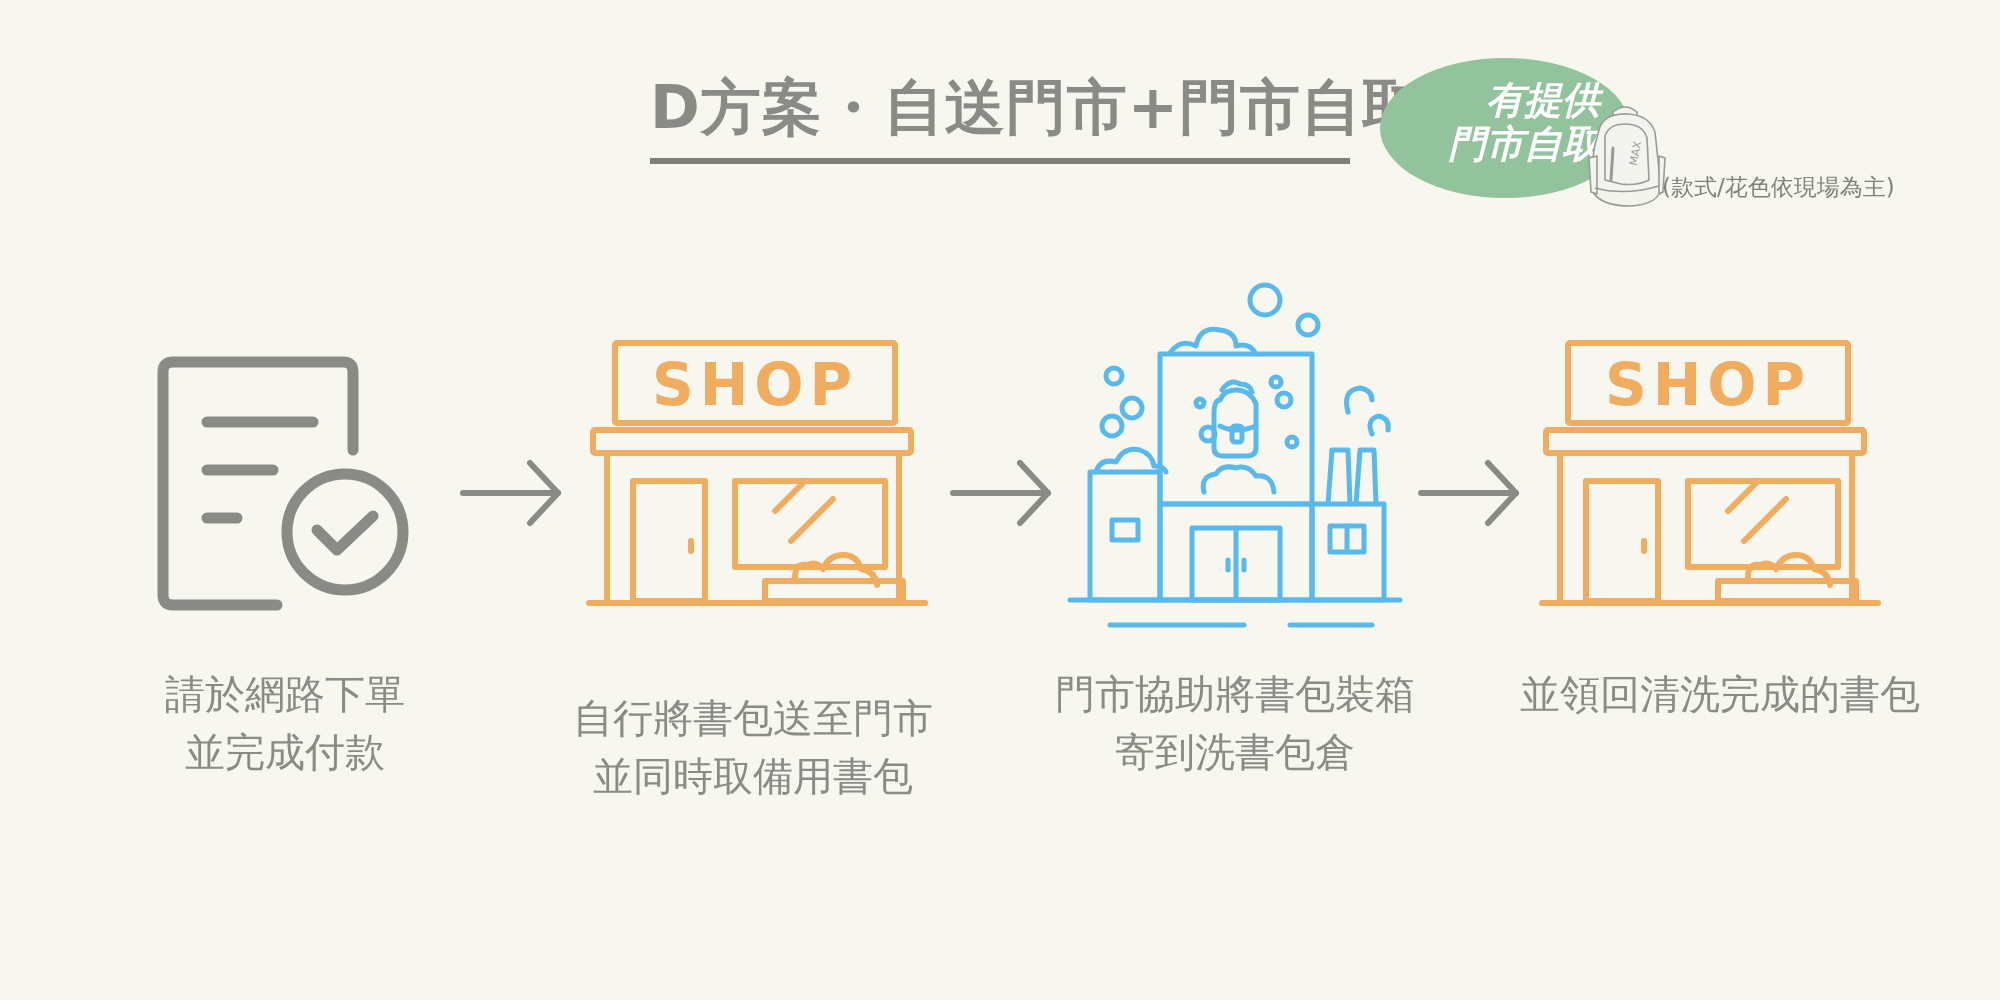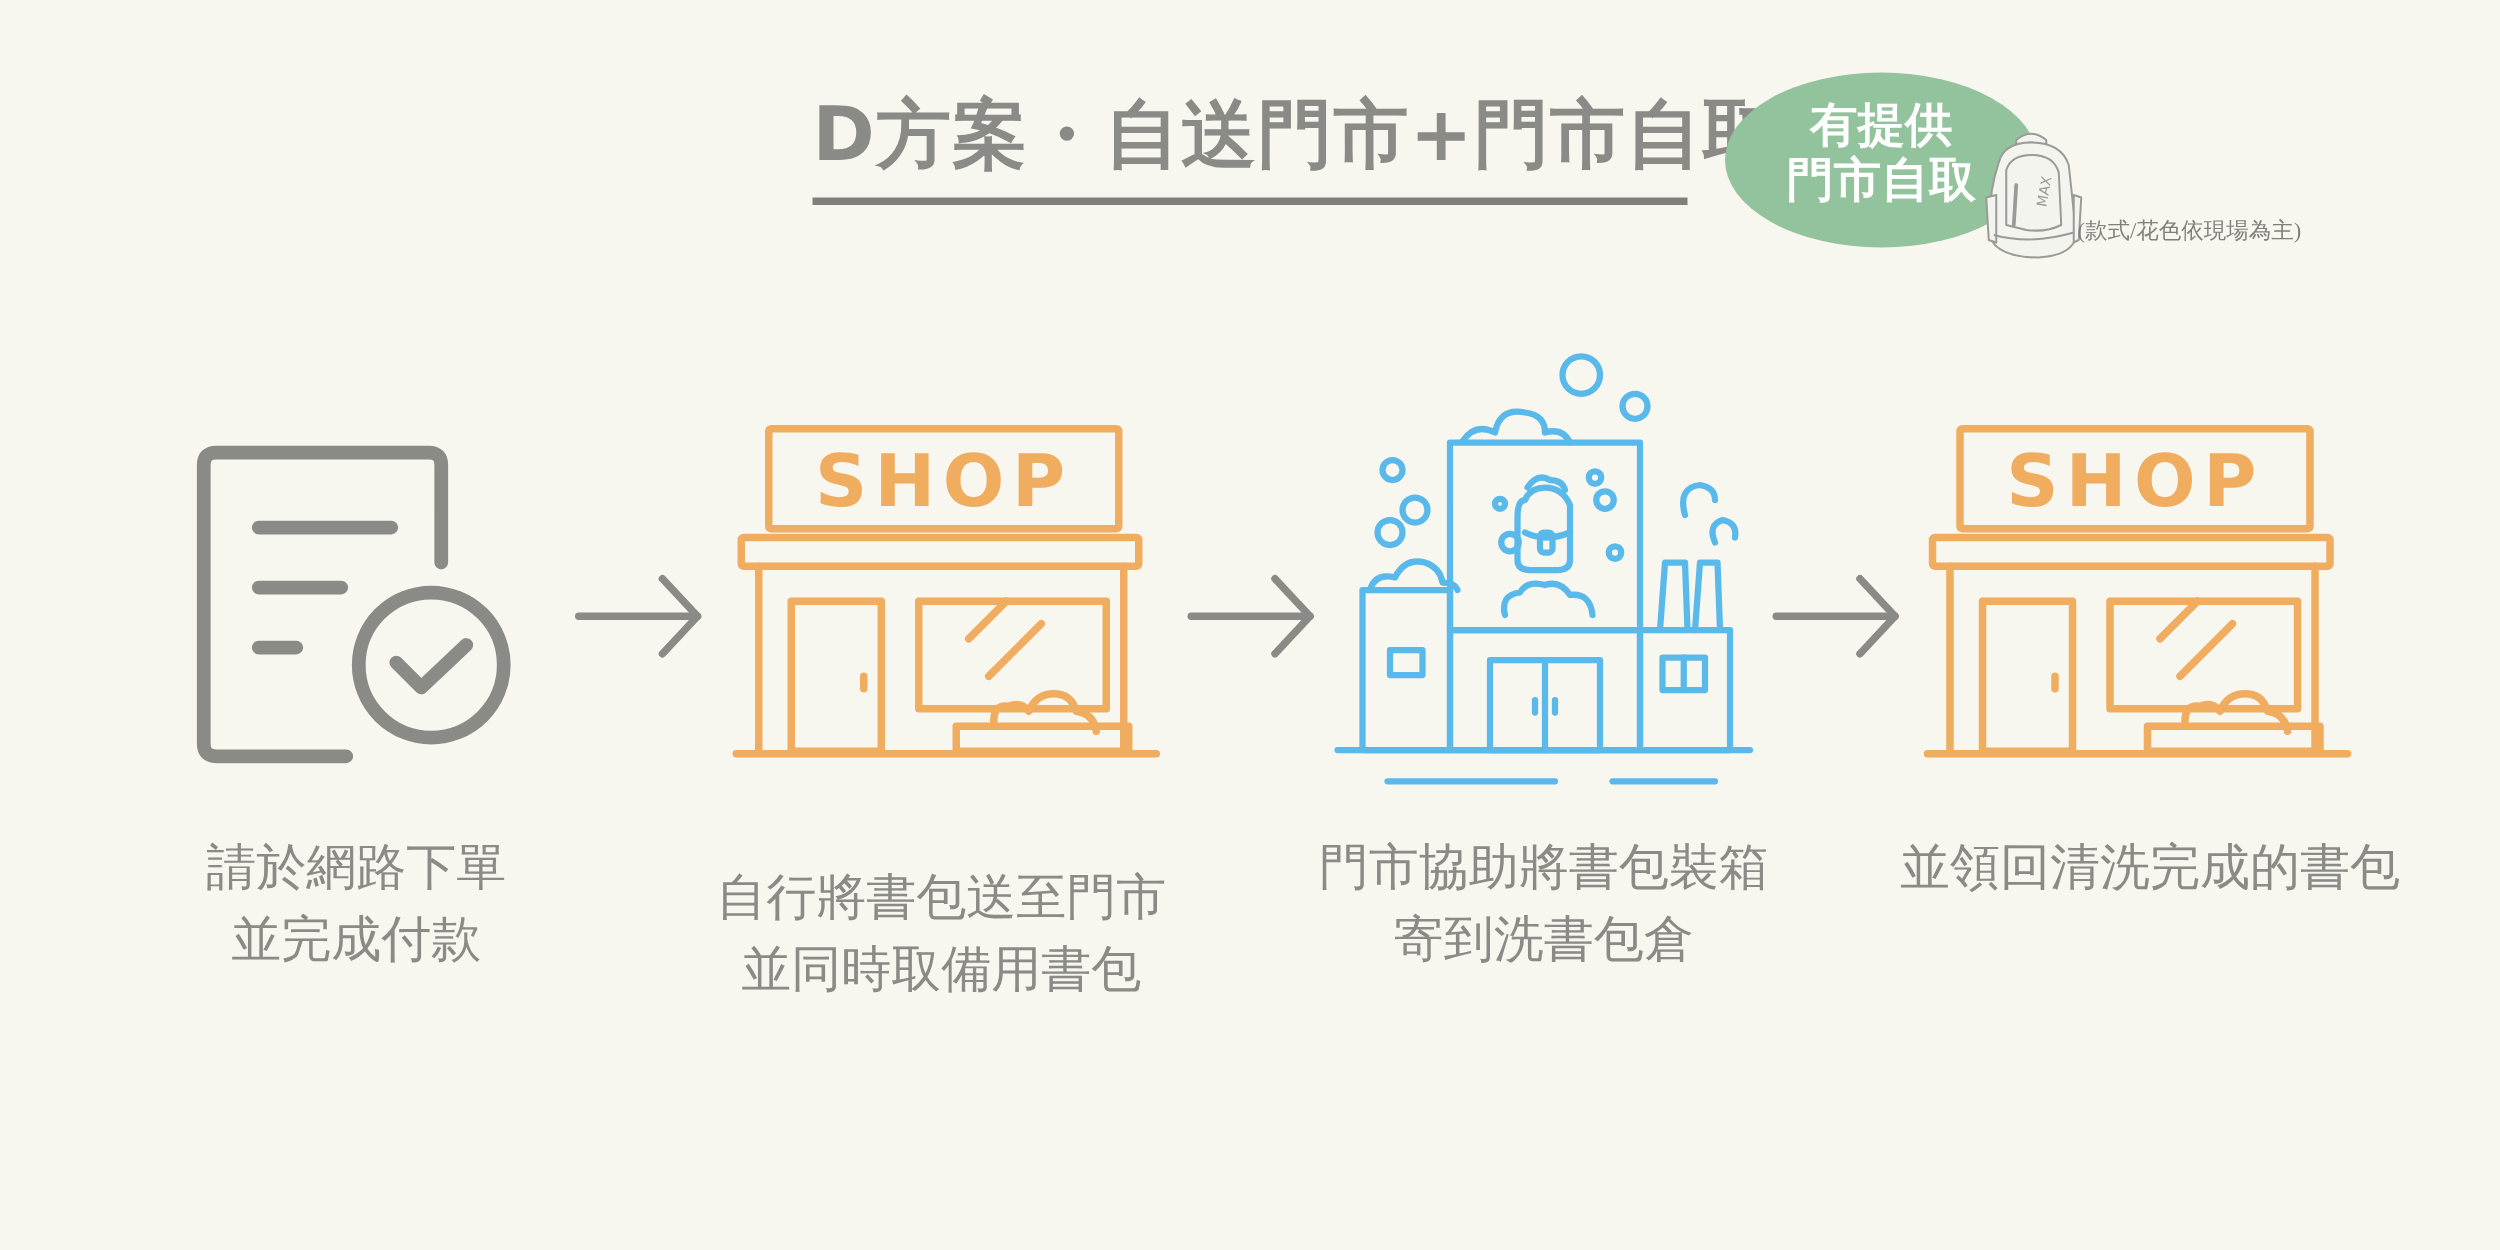--- a/index.html
+++ b/index.html
@@ -15,26 +15,26 @@
     letter-spacing:1px; white-space:nowrap;
   }
   .title-underline {
     position:absolute; left:0; top:90px; width:700px; height:6px; background:#7f807c;
   }
   .badge {
     position:absolute; left:1380px; top:58px; width:250px; height:140px; border-radius:50%;
     background:#93c39c;
   }
   .badge-text {
-    position:absolute; left:1410px; top:78px; width:190px; text-align:center;
-    font-size:38px; font-weight:bold; color:#ffffff; line-height:44px;
+    position:absolute; left:1410px; top:78px; width:190px; text-align:right;
+    font-size:38px; font-weight:bold; color:#ffffff; line-height:44px;font-style:italic;
   }
   .backpack { position:absolute; left:1575px; top:100px; width:100px; height:110px; }
   .note {
-    position:absolute; left:1662px; top:172px; font-size:18px; color:#7f807c; white-space:nowrap;font-family:Liberation Serif, serif;
+    position:absolute; left:1662px; top:172px; font-size:23px; color:#7f807c; white-space:nowrap;
   }
   .step-icon { position:absolute; }
   .arrow { position:absolute; width:110px; height:70px; }
   .caption {
     position:absolute; width:420px; text-align:center; font-size:40px; font-weight:normal;
     color:#8a8a86; line-height:58px;
   }
 </style>
 </head>
 <body>

